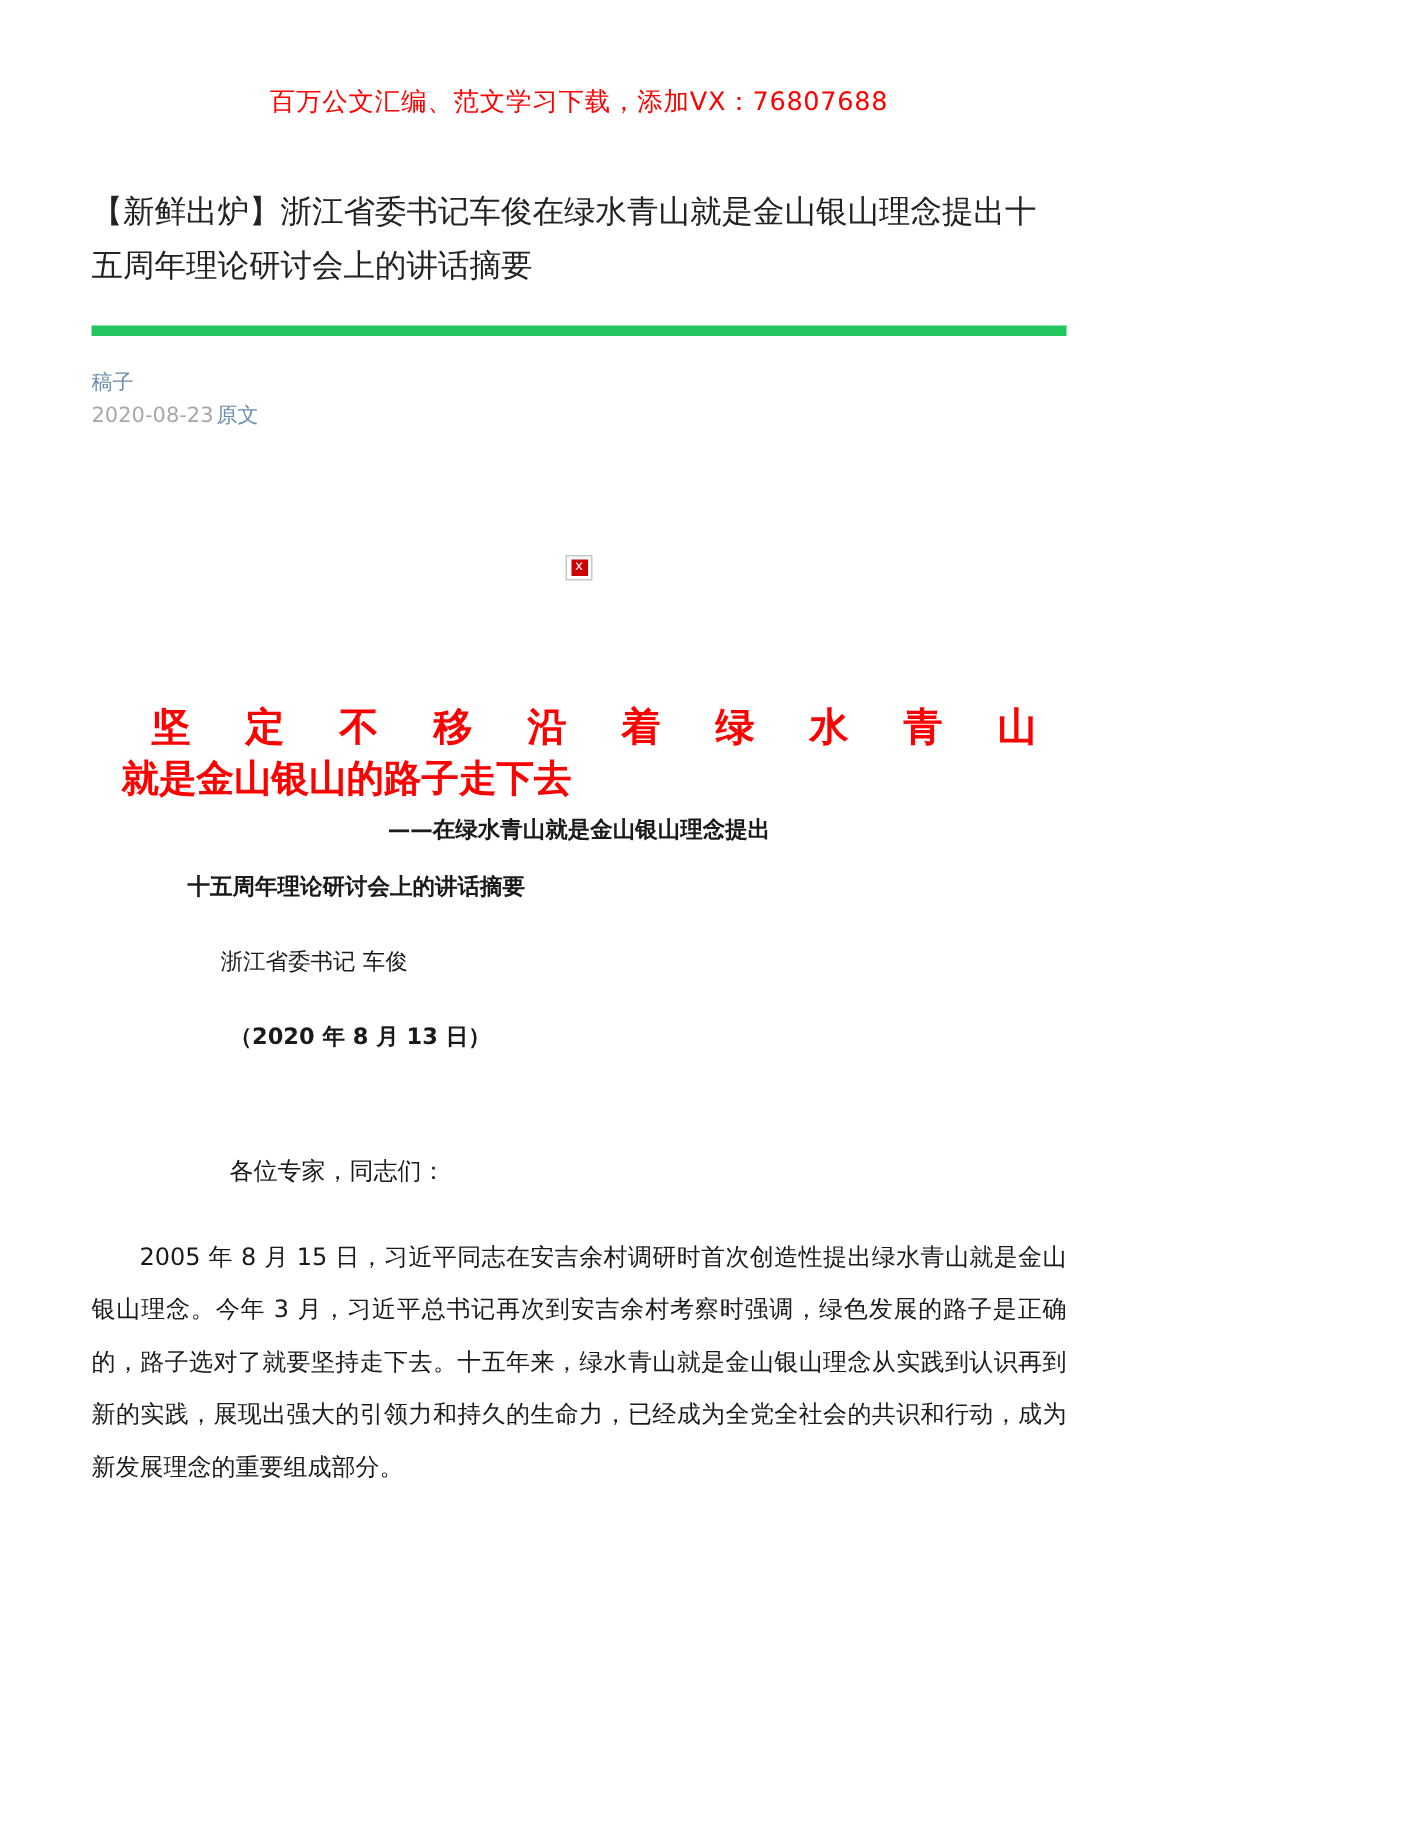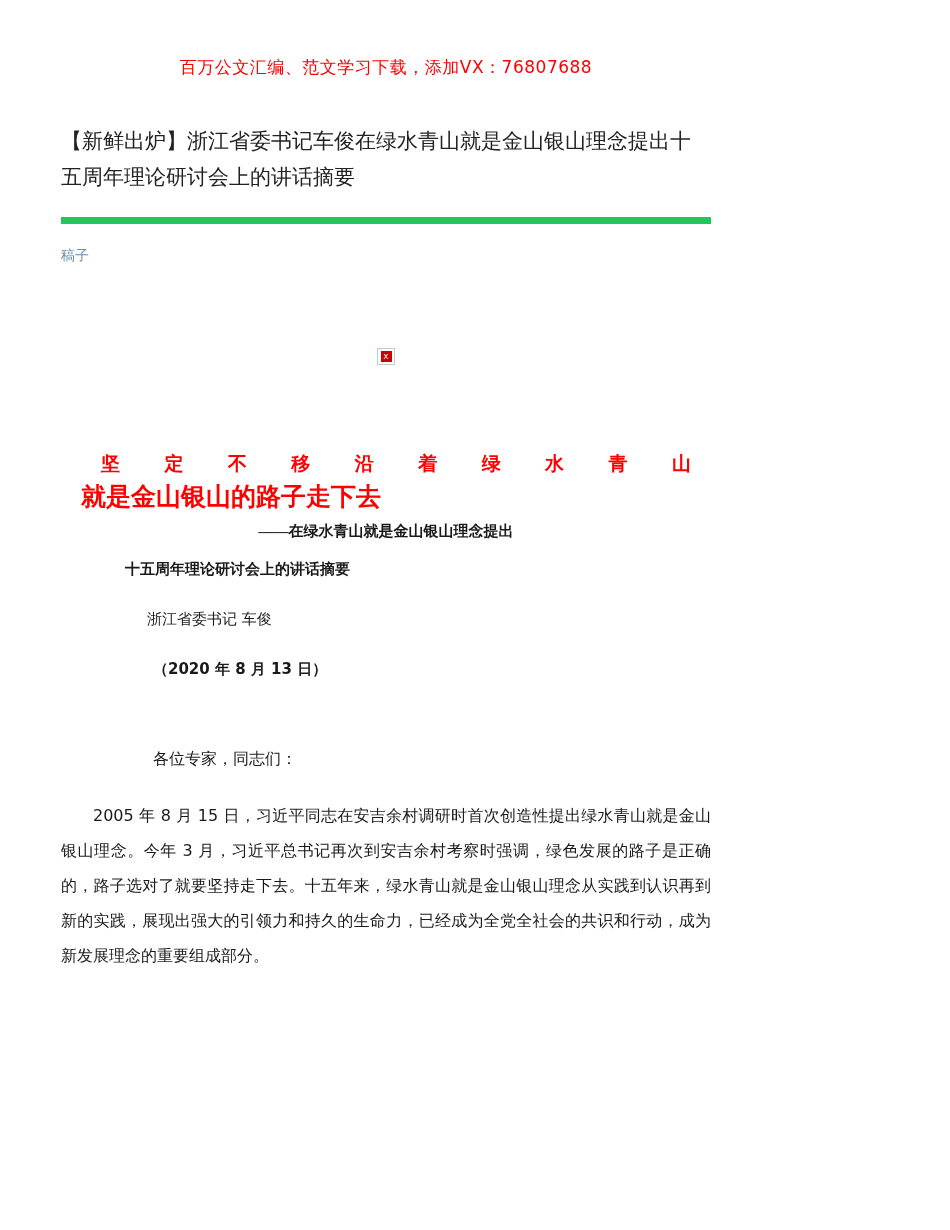--- a/index.html
+++ b/index.html
@@ -102,21 +102,21 @@
   
   .doc {
     width: 650px;
     margin: 0 auto;
     font-family: "DejaVu Sans", "Liberation Sans", sans-serif;
   }
 
   .doc-h1 {
     color: #ff0000;
     font-weight: bold;
-    font-size: 19px;
+    font-size: 26px;
     line-height: 34px;
     text-align: justify;
     text-align-last: justify;
     padding: 0 20px 0 40px;
     margin: 0;
   }
   .doc-h1-line2 {
     color: #ff0000;
     font-weight: bold;
     font-size: 25px;
@@ -125,21 +125,20 @@
     padding-left: 20px;
   }
 
   .doc-sub {
     font-weight: bold;
     font-size: 15px;
     line-height: 34px;
     color: #1a1a1a;
     margin: 0;
     text-align: center;
-    font-family: Liberation Serif, serif;
   }
   .doc-sub2 {
     font-weight: bold;
     font-size: 15px;
     line-height: 34px;
     color: #1a1a1a;
     margin: 4px;
     padding-left: 60px;
   }
   .doc-byline {
@@ -182,20 +181,23 @@
 <body>
 
 <div class="page">
 
   <div class="promo">百万公文汇编、范文学习下载，添加VX：76807688</div>
 
   <div class="article">
     <h1 class="article-title">【新鲜出炉】浙江省委书记车俊在绿水青山就是金山银山理念提出十五周年理论研讨会上的讲话摘要</h1>
     <div class="meta">
       <div class="meta-author">稿子</div>
+      <div class="meta-line2">
+        <span>2020-08-23</span><span class="meta-source">原文</span>
+      </div>
     </div>
   </div>
 
   <div class="broken-image-wrap">
     <div class="broken-image">
       <span class="x">x</span>
     </div>
   </div>
 
   <div class="doc">

